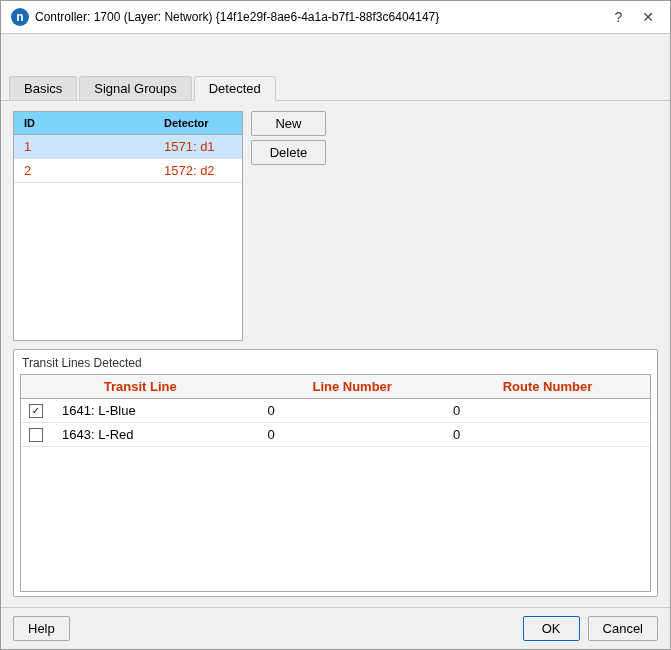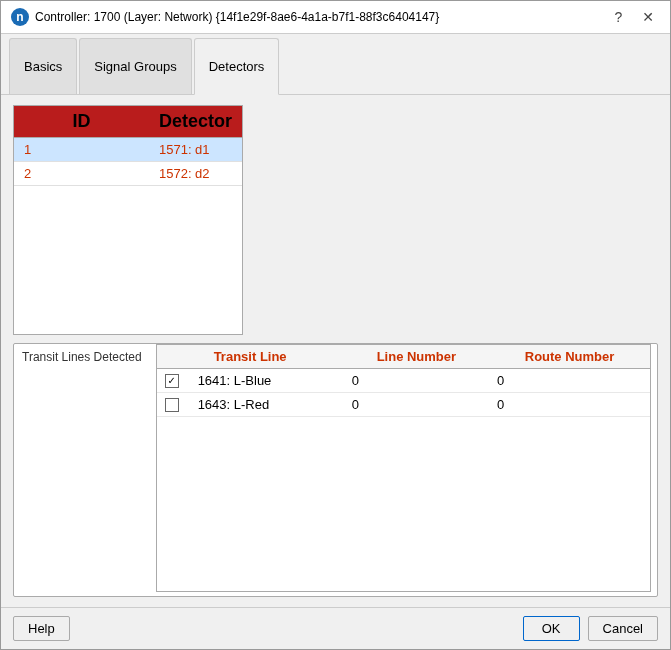--- a/index.html
+++ b/index.html
@@ -66,27 +66,28 @@
       padding: 2px 6px;
     }
     .tabs {
       display: flex;
       background: #f0f0f0;
       border-bottom: 1px solid #ccc;
       padding: 4px 8px 0 8px;
       gap: 2px;
     }
     .tab {
-      padding: 20px 14px;
+      padding: 4px 14px;
       border: 1px solid #ccc;
       border-bottom: none;
       background: #e0e0e0;
       cursor: pointer;
       font-size: 13px;
       border-radius: 3px 3px 0 0;
+      margin-top: 38px;
     }
     .tab.active {
       background: #f0f0f0;
       border-bottom: 1px solid #f0f0f0;
       z-index: 1;
       margin-bottom: -1px;
     }
     .content {
       flex: 1;
       padding: 10px 12px;
@@ -97,27 +98,27 @@
     .top-section {
       display: flex;
       gap: 8px;
       flex: 0 0 auto;
     }
     .data-table {
       width: 100%;
       border-collapse: collapse;
     }
     .data-table th {
-      background: #b91c1c;
+      background: #7dd3fc;
       border-bottom: 1px solid #aaa;
       padding: 5px 10px;
-      text-align: center;
+      text-align: left;
       font-weight: bold;
       color: #000;
-      font-size: 18px;
+      font-size: 11px;
     }
     .data-table td {
       padding: 4px 10px;
       border-bottom: 1px solid #e0e0e0;
       color: #cc3300;
       font-size: 13px;
     }
     .data-table td.id-col {
       color: #cc3300;
       width: 140px;
@@ -139,21 +140,21 @@
       font-size: 13px;
       text-align: center;
       border-radius: 2px;
     }
     .transit-section {
       border: 1px solid #aaa;
       background: white;
       border-radius: 2px;
       flex: 1;
       display: flex;
-      flex-direction: row;
+      flex-direction: column;
       overflow: hidden;
     }
     .transit-label {
       margin: 6px 8px 4px 8px;
       font-size: 12px;
       color: #333;
     }
     .transit-table-wrap {
       flex: 1;
       overflow: hidden;
@@ -258,21 +259,21 @@
     </div>
     <div class="title-bar-right">
       <button class="title-btn">?</button>
       <button class="title-btn close">✕</button>
     </div>
   </div>
 
   <div class="tabs">
     <div class="tab">Basics</div>
     <div class="tab">Signal Groups</div>
-    <div class="tab active">Detectors</div>
+    <div class="tab active">Detected</div>
   </div>
 
   <div class="content">
 
     <div class="top-section">
       <div class="detectors-table-wrap">
         <table class="data-table">
           <thead>
             <tr>
               <th>ID</th>
@@ -283,20 +284,24 @@
             <tr class="selected">
               <td class="id-col">1</td>
               <td>1571: d1</td>
             </tr>
             <tr>
               <td class="id-col">2</td>
               <td>1572: d2</td>
             </tr>
           </tbody>
         </table>
+      </div>
+      <div class="side-buttons">
+        <button class="btn">New</button>
+        <button class="btn">Delete</button>
       </div>
     </div>
 
     <div class="transit-section">
       <span class="transit-label">Transit Lines Detected</span>
       <div class="transit-table-wrap">
         <table class="transit-table">
           <thead>
             <tr>
               <th>Transit Line</th>

